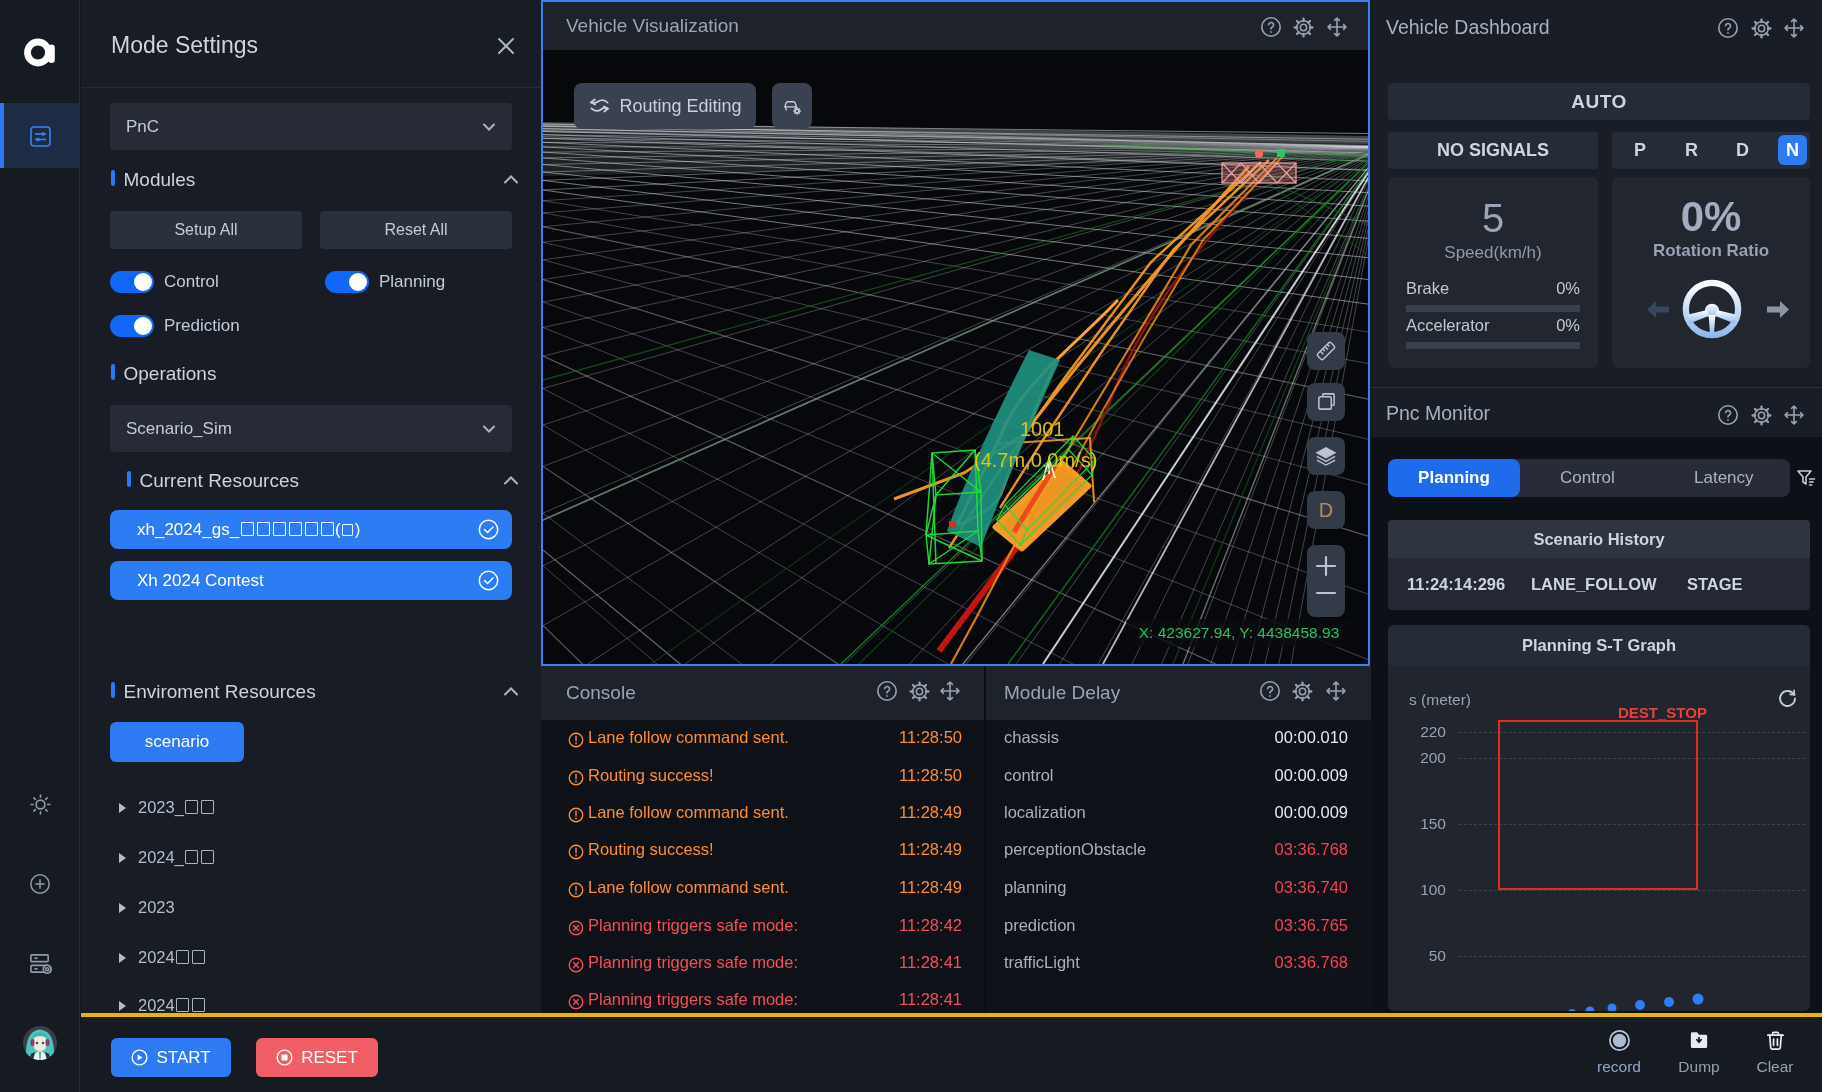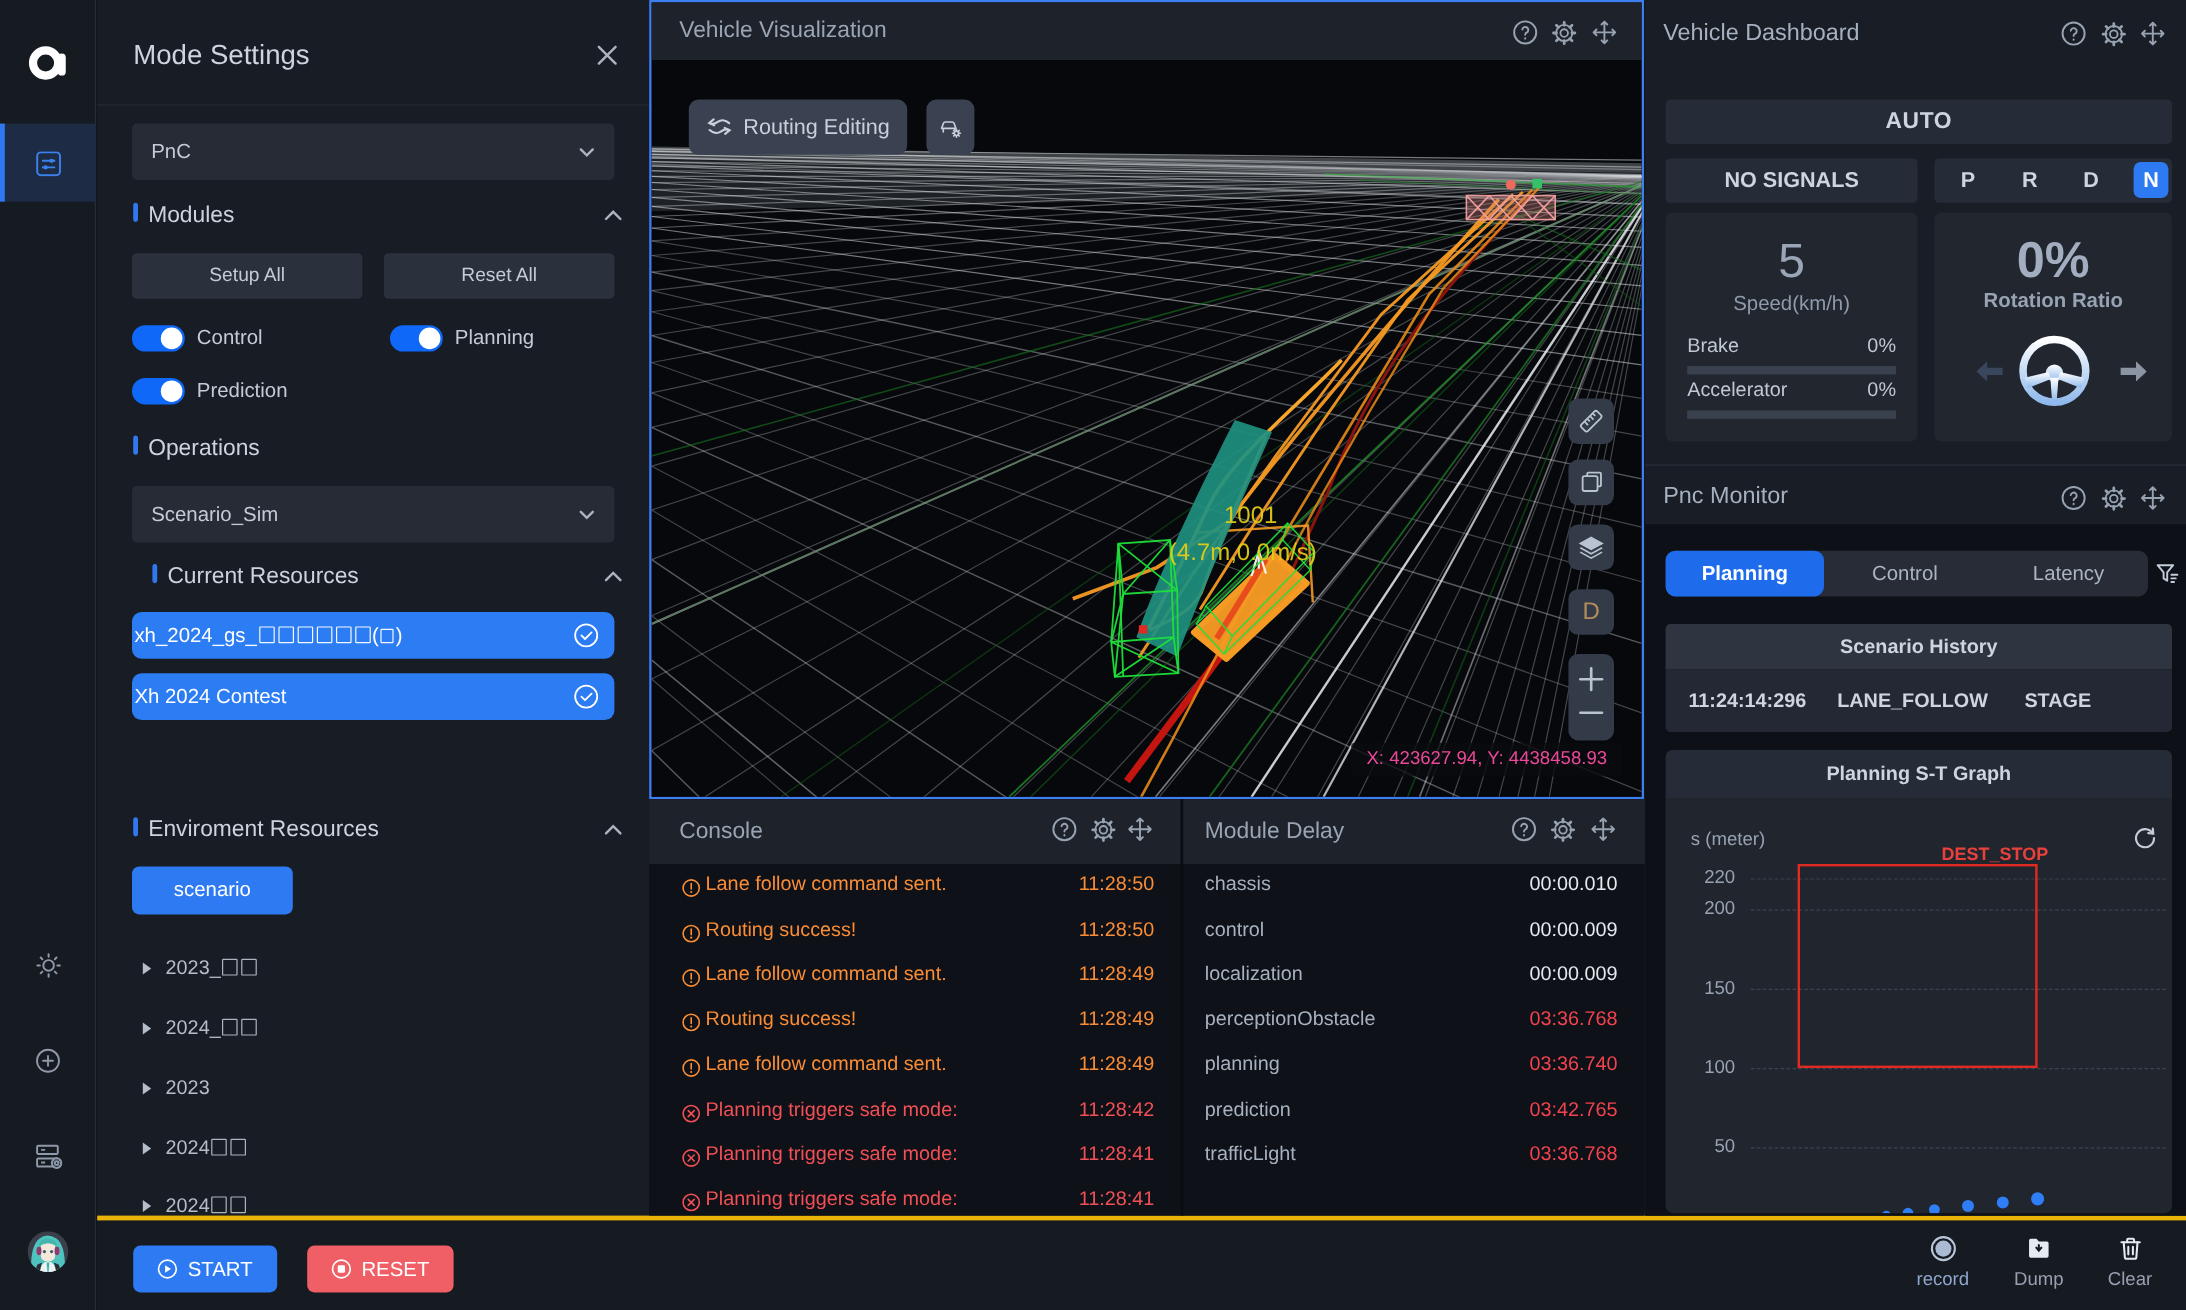--- a/index.html
+++ b/index.html
@@ -23,41 +23,41 @@
   .select { position:absolute; left:29px; width:402px; height:47px; background:#262b35; border-radius:4px; color:#c3cbd7; font-size:17px; line-height:47px; padding-left:16px; }
   .select .chev { position:absolute; right:16px; top:17px; }
   .sec { position:absolute; left:30px; font-size:19px; color:#ccd3de; }
   .sec .bar { display:inline-block; width:3.5px; height:16px; background:#3178f0; border-radius:2px; margin-right:9px; }
   .sec-chev { position:absolute; left:422px; width:16px; height:16px; color:#aab3c0; }
   .btn-gray { position:absolute; width:192px; height:38px; background:#2b313c; border-radius:4px; color:#c3cbd7; font-size:16px; text-align:center; line-height:38px; }
   .switchrow { position:absolute; height:22px; }
   .switch { display:inline-block; width:44px; height:22px; background:#0f68f7; border-radius:11px; position:relative; vertical-align:middle; }
   .switch .knob { position:absolute; right:2px; top:2px; width:18px; height:18px; background:#fff; border-radius:50%; }
   .switchrow .lbl { color:#c3cbd7; font-size:17px; margin-left:10px; vertical-align:middle; }
-  .resitem { position:absolute; left:29px; width:402px; height:39px; background:#2c7cf3; border-radius:8px; color:#fff; font-size:17px; line-height:39px; padding-left:2px; }
+  .resitem { position:absolute; left:29px; width:402px; height:39px; background:#2c7cf3; border-radius:8px; color:#fff; font-size:17px; line-height:39px; padding-left:27px; }
   .resitem svg { position:absolute; right:13px; top:9px; }
   .treeitem { position:absolute; left:38px; color:#b4bdc9; font-size:16.5px; }
   .treeitem .caret { display:inline-block; width:0; height:0; border-left:7px solid #b4bdc9; border-top:5px solid transparent; border-bottom:5px solid transparent; margin-right:12px; }
 
   
   #bottombar { left:81px; top:1013px; width:1741px; height:79px; background:#161a21; border-top:4px solid #eab308; }
   #btn-start { position:absolute; left:30px; top:21px; width:120px; height:39px; background:#2e7af2; border-radius:6px; color:#fff; font-size:17px; text-align:center; line-height:39px; }
   #btn-reset { position:absolute; left:175px; top:21px; width:122px; height:39px; background:#f05f66; border-radius:6px; color:#fff; font-size:17px; text-align:center; line-height:39px; }
   .bbact { position:absolute; top:12px; width:70px; text-align:center; color:#96a0b0; font-size:15.5px; }
   .bbact .ic { display:block; margin:0 auto 6px; }
 
   
   #viz { left:541px; top:0; width:829px; height:666px; background:#05070a; border:2px solid #3d7ef0; }
   #viz-header { left:0; top:0; width:825px; height:48px; background:#1d222b; }
   .ptitle { font-size:19px; color:#9aa5b4; }
   .hicons { position:absolute; top:14px; color:#98a3b2; }
   #routing-btn { left:31px; top:81px; width:182px; height:46px; background:#3a4150; border-radius:8px; color:#c8d0dc; font-size:18px; text-align:center; line-height:46px; }
   #routing-btn2 { left:229px; top:81px; width:40px; height:46px; background:#3a4150; border-radius:8px; color:#c8d0dc; }
   .vtool { position:absolute; left:764px; width:38px; height:38px; background:#333a48; border-radius:8px; color:#bac3d1; text-align:center; }
-  #coordbox { left:583px; top:617px; width:226px; height:28px; background:rgba(10,12,16,.78); border-radius:3px; color:#ec4899; font-size:15.5px; text-align:center; line-height:28px; }
+  #coordbox { left:583px; top:617px; width:226px; height:28px; background:rgba(10,12,16,.78); border-radius:3px; color:#22c55e; font-size:15.5px; text-align:center; line-height:28px; }
 
   
   #console { left:541px; top:666px; width:443px; height:347px; background:#0e1117; }
   .phead { position:absolute; left:0; top:0; width:100%; height:54px; background:#1d222b; }
   .phead .ptitle { position:absolute; left:25px; top:17px; }
   .crow { position:absolute; left:27px; height:24px; font-size:16.5px; }
   .crow .msg { margin-left:20px; }
   .crow .time { position:absolute; right:0; }
   .orange { color:#fa8d35; }
   .red { color:#f25056; }
@@ -516,21 +516,21 @@
       </svg>
     <svg class="hicons" style="left:339px;" width="22" height="22" viewBox="0 0 22 22" fill="none" stroke="currentColor" stroke-width="1.6" stroke-linecap="round" stroke-linejoin="round">
         <path d="M11 2 v18 M2 11 h18 M11 2 l-2.4 2.4 M11 2 l2.4 2.4 M11 20 l-2.4 -2.4 M11 20 l2.4 -2.4 M2 11 l2.4 -2.4 M2 11 l2.4 2.4 M20 11 l-2.4 -2.4 M20 11 l-2.4 2.4"></path>
       </svg>
   </div>
   <div class="mrow" style="top:62px;"><span>chassis</span><span class="val">00:00.010</span></div>
 <div class="mrow" style="top:100px;"><span>control</span><span class="val">00:00.009</span></div>
 <div class="mrow" style="top:137px;"><span>localization</span><span class="val">00:00.009</span></div>
 <div class="mrow" style="top:174px;"><span>perceptionObstacle</span><span class="val red">03:36.768</span></div>
 <div class="mrow" style="top:212px;"><span>planning</span><span class="val red">03:36.740</span></div>
-<div class="mrow" style="top:250px;"><span>prediction</span><span class="val red">03:42.765</span></div>
+<div class="mrow" style="top:250px;"><span>prediction</span><span class="val red">03:36.765</span></div>
 <div class="mrow" style="top:287px;"><span>trafficLight</span><span class="val red">03:36.768</span></div>
 </div>
 
 <div id="rightcol" class="abs">
   <div class="rhead-title" style="top:16px;">Vehicle Dashboard</div>
   <svg class="hicons" style="left:346px; top:17px;" width="22" height="22" viewBox="0 0 22 22" fill="none" stroke="currentColor" stroke-width="1.6">
       <circle cx="11" cy="11" r="9.2"></circle>
       <path d="M8.6 8.6 a2.5 2.5 0 1 1 3.4 2.7 c-.8.3-1 .8-1 1.6 M11 15.8 v.4" stroke-linecap="round"></path>
     </svg>
   <svg class="hicons" style="left:379px; top:17px;" width="23" height="23" viewBox="0 0 24 24" fill="none" stroke="currentColor" stroke-width="1.6">

